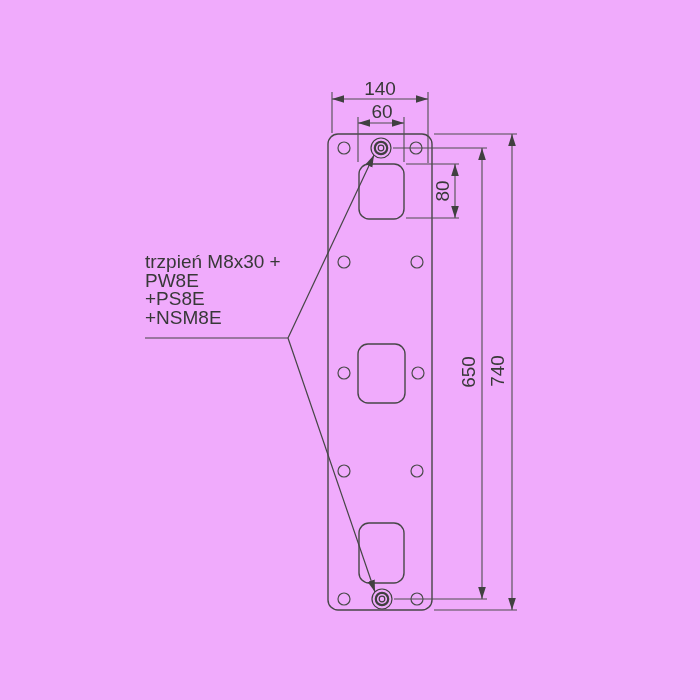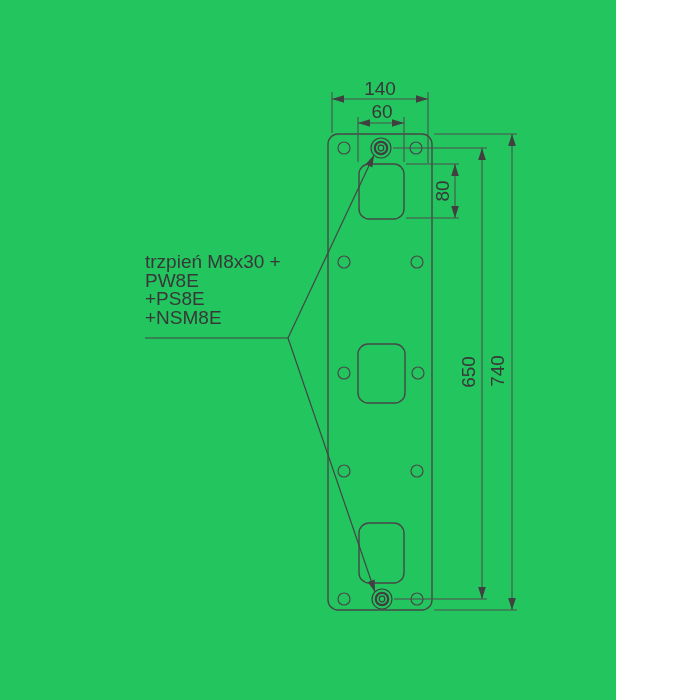--- a/index.html
+++ b/index.html
@@ -5,23 +5,23 @@
   html, body {
     margin: 0;
     padding: 0;
     width: 700px;
     height: 700px;
     background: #ffffff;
     font-family: "Liberation Sans", sans-serif;
   }
   .canvas-wrap {
     position: relative;
-    width: 616px;
+    width: 700px;
     height: 700px;
-    background: #22c55e;
+    background: #f0abfc;
     overflow: hidden;
   }
   svg { display: block; }
   .geom {
     fill: none;
     stroke: #474747;
     stroke-width: 1.4;
   }
   .hole {
     fill: none;

